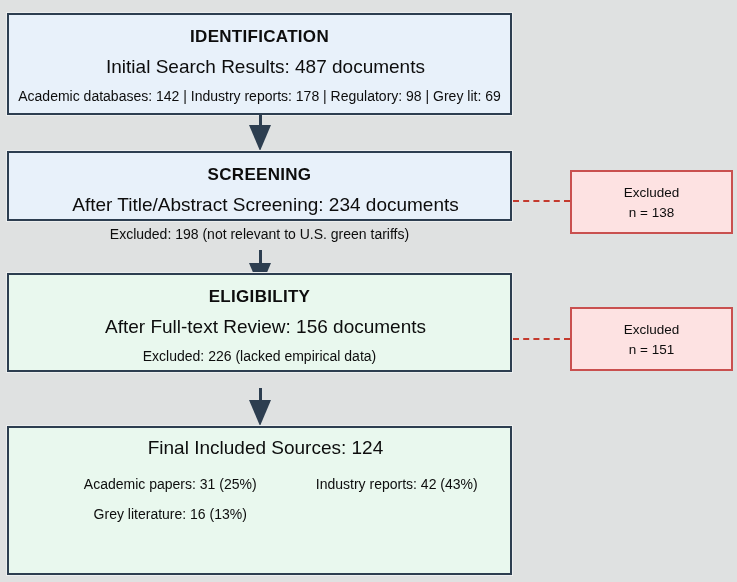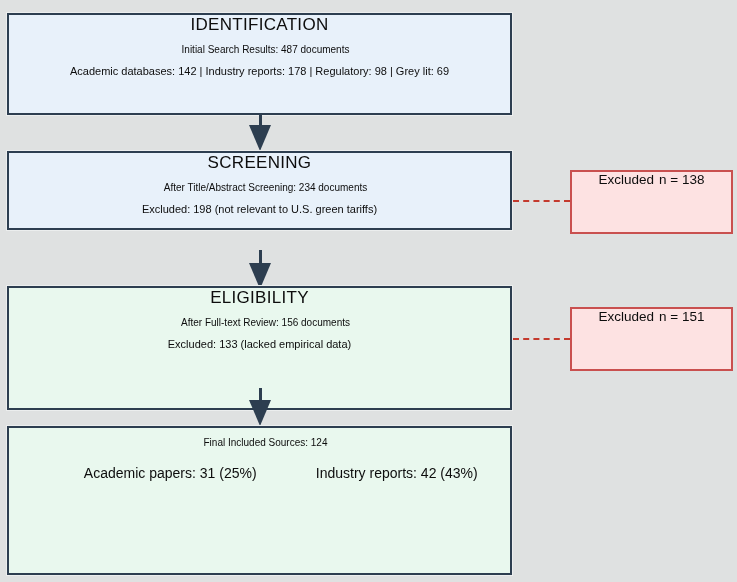--- a/index.html
+++ b/index.html
@@ -20,25 +20,26 @@
     left: 7px;
     width: 505px;
     border: 2px solid #2d3e50;
     text-align: center;
     box-shadow: 0 0 0 1px #eceeee;
   }
   .stage-box.blue  { background: #e8f1fa; }
   .stage-box.green { background: #e9f8ee; }
   .stage-title {
     font-size: 17px;
-    font-weight: 400;
+    font-weight: 700;
     letter-spacing: 0.3px;
+    padding-top: 12px;
   }
-  .stage-sub  { font-size: 10px;   margin-top: 9px; margin-left: 12px; }
-  .stage-note { font-size: 11px; margin-top: 10px; }
+  .stage-sub  { font-size: 19px;   margin-top: 9px; margin-left: 12px; }
+  .stage-note { font-size: 14px; margin-top: 10px; }
   .arrow {
     position: absolute;
     left: 248px;
     width: 24px;
     display: flex;
     flex-direction: column;
     align-items: center;
   }
   .arrow-line { width: 3px; flex: 1; background: #2d3e50; }
   .arrow-head {
@@ -55,20 +56,21 @@
     border-top: 2px dashed #c43a2e;
   }
   .excluded-box {
     position: absolute;
     left: 570px;
     width: 163px;
     height: 64px;
     background: #fde2e2;
     border: 2px solid #c9504f;
     display: flex;
+    flex-direction: column;
     justify-content: center;
     gap: 5px;
     text-align: center;
     font-size: 13.5px;
   }
   .included-grid {
     display: grid;
     grid-template-columns: 1fr 1fr;
     row-gap: 14px;
     margin-top: 17px;
@@ -85,55 +87,56 @@
     <div class="stage-title">IDENTIFICATION</div>
     <div class="stage-sub">Initial Search Results: 487 documents</div>
     <div class="stage-note">Academic databases: 142 | Industry reports: 178 | Regulatory: 98 | Grey lit: 69</div>
   </div>
 
   <div class="arrow" style="top:115px; height:36px;">
     <div class="arrow-line"></div>
     <div class="arrow-head"></div>
   </div>
 
-  <div class="stage-box blue" style="top:151px; height:79px;">
+  <div class="stage-box blue" style="top:151px; height:70px;">
     <div class="stage-title">SCREENING</div>
     <div class="stage-sub">After Title/Abstract Screening: 234 documents</div>
     <div class="stage-note">Excluded: 198 (not relevant to U.S. green tariffs)</div>
   </div>
 
   <div class="connector" style="top:200px;"></div>
   <div class="excluded-box" style="top:170px;">
     <div>Excluded</div>
     <div>n = 138</div>
   </div>
 
   <div class="arrow" style="top:250px; height:39px;">
     <div class="arrow-line"></div>
     <div class="arrow-head"></div>
   </div>
 
-  <div class="stage-box green" style="top:286px; height:124px;">
+  <div class="stage-box green" style="top:273px; height:99px;">
     <div class="stage-title">ELIGIBILITY</div>
     <div class="stage-sub">After Full-text Review: 156 documents</div>
-    <div class="stage-note">Excluded: 133 (lacked empirical data)</div>
+    <div class="stage-note">Excluded: 226 (lacked empirical data)</div>
   </div>
 
   <div class="connector" style="top:338px;"></div>
   <div class="excluded-box" style="top:307px;">
     <div>Excluded</div>
     <div>n = 151</div>
   </div>
 
   <div class="arrow" style="top:388px; height:38px;">
     <div class="arrow-line"></div>
     <div class="arrow-head"></div>
   </div>
 
   <div class="stage-box green" style="top:426px; height:149px;">
     <div class="stage-sub">Final Included Sources: 124</div>
     <div class="included-grid">
       <div>Academic papers: 31 (25%)</div>
       <div>Industry reports: 42 (43%)</div>
+      <div>Grey literature: 16 (13%)</div>
     </div>
   </div>
 
 </div>
 
 </body></html>

